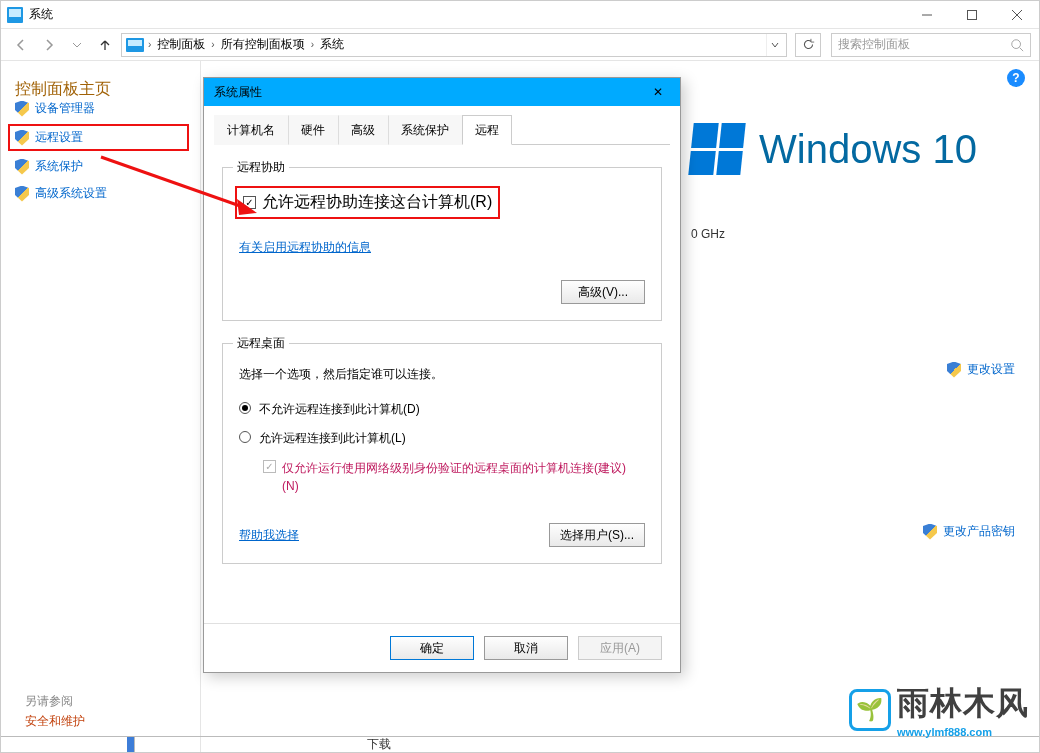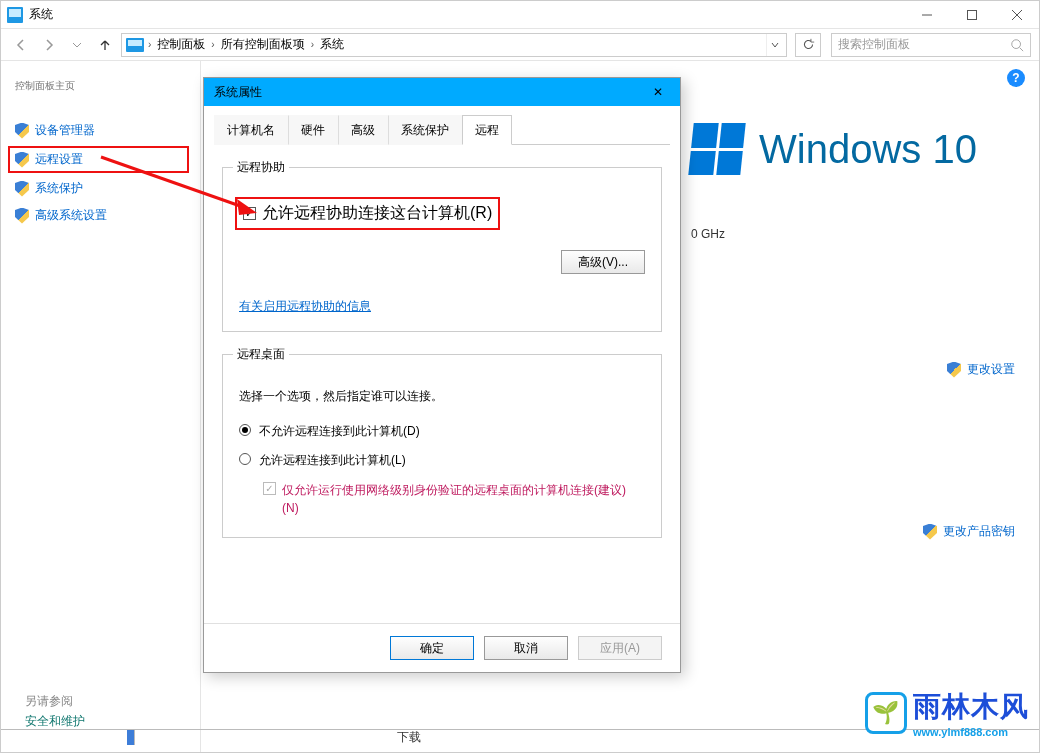--- a/index.html
+++ b/index.html
@@ -78,21 +78,21 @@
   .searchbox svg { width:14px; height:14px; }
   
   .body {
     display:flex; height: calc(100% - 60px);
     position: relative;
   }
   .sidebar {
     width: 200px; padding: 18px 14px;
     border-right: 1px solid #e5e5e5;
   }
-  .sidebar-title { color:#737373; font-size:10px; margin-bottom:29px; }
+  .sidebar-title { color:#a16207; font-size:16px; margin-bottom:0; }
   .sidebar-item {
     display:flex; align-items:center; gap:6px;
     font-size:12px; color:#0066cc; margin-bottom:10px; cursor:default;
   }
   .sidebar-item.highlight { outline:2px solid #e11; outline-offset:1px; padding:2px 4px; margin-left:-4px; }
   .shield-icon {
     width:14px; height:16px;
     background: linear-gradient(135deg, #3a7fd5 50%, #f5c84c 50%);
     clip-path: polygon(50% 0%, 100% 15%, 100% 60%, 50% 100%, 0% 60%, 0% 15%);
   }
@@ -127,26 +127,26 @@
     position:absolute; right:24px; color:#0066cc;
     font-size:12px; display:flex; align-items:center; gap:6px;
   }
   .link-right.t1 { top:300px; }
   .link-right.t2 { top:462px; }
   .see-also {
     position:absolute; left:24px; bottom:42px; color:#888;
     font-size:12px;
   }
   .see-also-link {
-    position:absolute; left:24px; bottom:22px; color:#0f766e; font-size:12px;
+    position:absolute; left:24px; bottom:22px; color:#c2410c; font-size:12px;
   }
   
   .bottomstub {
-    position:absolute; bottom:7px; left:0; right:0; height:16px;
-    border-top:1px solid #bbb; display:flex; align-items:center;gap:30px;
+    position:absolute; bottom:0; left:0; right:0; height:16px;
+    border-top:1px solid #bbb; display:flex; align-items:center;
   }
   .bottomstub .seg { height:100%; border-right:1px solid #bbb; }
   .bottomstub .seg.blue { background:#3d7dd8; width:8px; margin-left:126px; }
   .bottomstub .stubtext { font-size:12px; padding-left:12px; color:#333; }
   .bottomstub .stubtext.first { padding-left: 232px; }
   
   .dialog {
     position:absolute; left:202px; top:76px;
     width:478px; height:596px;
     background:#fff; border:1px solid #999;
@@ -169,21 +169,21 @@
     position:relative; bottom:-1px; background:#f7f7f7;
   }
   .dlg-tab + .dlg-tab { border-left:1px solid #ddd; }
   .dlg-tab.active {
     background:#fff; border:1px solid #ccc; border-bottom:1px solid #fff;
   }
   .dlg-body {
     flex:1; padding:6px 18px 10px 18px; overflow:hidden;
   }
   .groupbox {
-    border:1px solid #ccc; position:relative; padding:33px 16px 16px 16px;
+    border:1px solid #ccc; position:relative; padding:22px 16px 16px 16px;
     margin-top:16px;
   }
   .groupbox-title {
     position:absolute; top:-9px; left:10px; background:#fff; padding:0 4px; font-size:12px;
   }
   .chk-row {
     display:flex; align-items:center; gap:6px; font-size:16px;
     outline:2px solid #e11; outline-offset:2px; padding:2px 4px; width:fit-content;
   }
   .chk { width:13px; height:13px; border:1px solid #555; display:flex; align-items:center; justify-content:center; }
@@ -221,21 +221,21 @@
     position:absolute; right:10px; bottom:14px;
     display:flex; align-items:center; gap:6px;
   }
   .wm-icon {
     width:42px; height:42px; border:3px solid #15a0e8; border-radius:8px;
     display:flex; align-items:center; justify-content:center; position:relative;
     background:#fff;
   }
   .wm-icon::after { content:"🌱"; font-size:22px; }
   .wm-text { display:flex; flex-direction:column; }
-  .wm-cn { font-size:28px; font-weight:bold; color:#1d4ed8; letter-spacing:1px; }
+  .wm-cn { font-size:32px; font-weight:bold; color:#404040; letter-spacing:1px; }
   .wm-url { font-size:11px; font-weight:bold; color:#15a0e8; }
 </style>
 </head>
 <body>
 
 <div class="titlebar">
   <span class="app-icon"></span>
   <span class="title">系统</span>
   <div class="winbtns">
     <div class="winbtn">
@@ -379,25 +379,25 @@
     <div class="dlg-tab">系统保护</div>
     <div class="dlg-tab active">远程</div>
   </div>
   <div class="dlg-body">
     <div class="groupbox">
       <div class="groupbox-title">远程协助</div>
       <div class="chk-row">
         <span class="chk"></span>
         <span>允许远程协助连接这台计算机(R)</span>
       </div>
+      <div style="margin-top:24px;">
+        <span class="link">有关启用远程协助的信息</span>
+      </div>
       <div style="text-align:right; margin-top:24px;">
         <span class="btn">高级(V)...</span>
-      </div>
-      <div style="margin-top:24px;">
-        <span class="link">有关启用远程协助的信息</span>
       </div>
     </div>
 
     <div class="groupbox" style="margin-top:22px;">
       <div class="groupbox-title">远程桌面</div>
       <div style="font-size:12px; margin-bottom:18px;">选择一个选项，然后指定谁可以连接。</div>
       <div class="radio-row">
         <span class="radio selected"></span>
         <span>不允许远程连接到此计算机(D)</span>
       </div>
@@ -405,20 +405,26 @@
         <span class="radio"></span>
         <span>允许远程连接到此计算机(L)</span>
       </div>
       <div class="sub-chk">
         <span class="chk2"></span>
         <span>
           <span>仅允许运行使用网络级别身份验证的远程桌面的计算机连接(建议)</span><br>
           <span>(N)</span>
         </span>
       </div>
+      <div style="display:flex; align-items:center; margin-top:28px;">
+        <span class="link" style="text-decoration:underline;">帮助我选择</span>
+        <span style="margin-left:auto;">
+          <span class="btn">选择用户(S)...</span>
+        </span>
+      </div>
     </div>
   </div>
   <div class="dlg-footer">
     <span class="btn" style="border-color:#0078d7;">确定</span>
     <span class="btn">取消</span>
     <span class="btn disabled">应用(A)</span>
   </div>
 </div>
 
 <div class="watermark">

